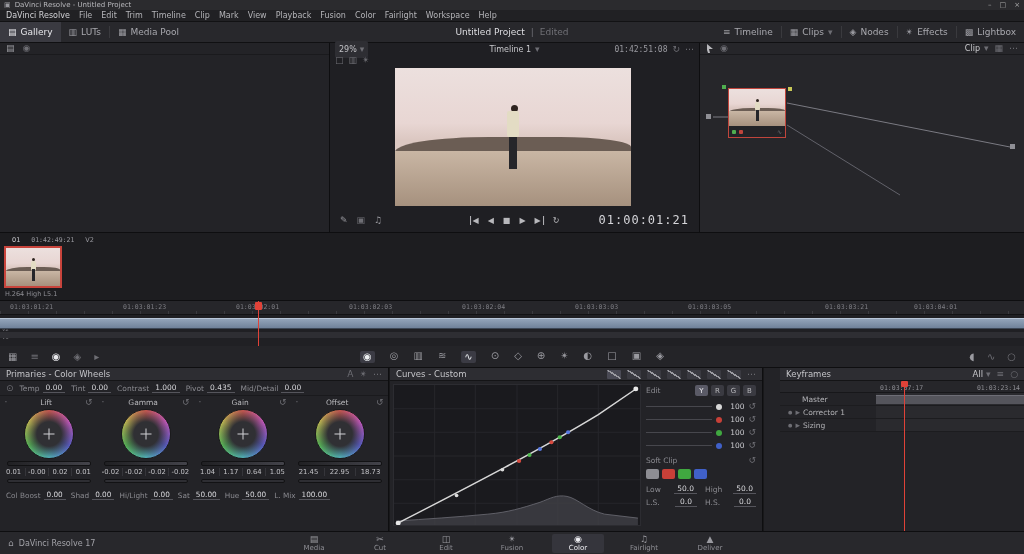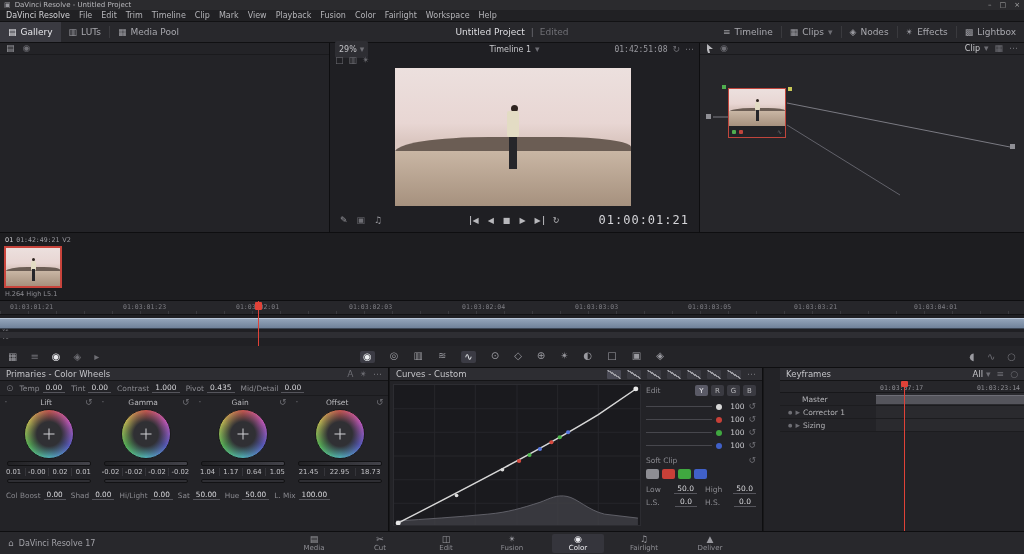--- a/index.html
+++ b/index.html
@@ -60,21 +60,21 @@
   .nodes { left:700px; top:43px; width:324px; height:189px; background:#26262a; }
   .nbar { height:12px; display:flex; align-items:center; gap:6px; padding:0 6px; font-size:8px; border-bottom:1px solid #1a1a1d; }
   .node { position:absolute; left:28px; top:45px; width:58px; height:50px; border:1px solid #c0453c; background:#2a2a2e; }
   .node .strip { position:absolute; left:0; bottom:0; width:100%; height:11px; background:#232327; display:flex; align-items:center; gap:3px; padding:0 3px; }
   .sq { position:absolute; width:5px; height:5px; background:#8f8f95; }
   .dot-g { width:4px; height:4px; background:#4fae4f; border-radius:1px; }
   .dot-r { width:4px; height:4px; background:#c0453c; border-radius:1px; }
 
   
   .clipstrip { left:0; top:232px; width:1024px; height:68px; background:#1d1d20; border-top:1px solid #0e0e10; }
-  .cliplbl { position:absolute; left:5px; top:3px; width:58px; display:flex; font-size:6.5px; color:#9a9aa0; gap:3px; }
+  .cliplbl { position:absolute; left:12px; top:3px; width:58px; display:flex; font-size:6.5px; color:#9a9aa0; gap:11px; }
   .clipthumb { position:absolute; left:4px; top:13px; width:58px; height:42px; border:2px solid #c8443c; }
   .clipcodec { position:absolute; left:5px; top:57px; font-size:6.5px; color:#8e8e94; }
 
   
   .timeline { left:0; top:300px; width:1024px; height:46px; background:#202024; border-top:1px solid #0e0e10; }
   .ruler { position:relative; height:14px; background:#26262a; border-bottom:1px solid #121214;
            background-image:repeating-linear-gradient(90deg,#3a3a3f 0 1px,transparent 1px 28px);
            background-size:100% 4px; background-position:0 10px; background-repeat:no-repeat; }
   .tick { position:absolute; top:2px; font-size:6.5px; color:#7e7e84; }
   .vlabels { position:absolute; left:2px; top:15px; font-size:5.5px; color:#707076; line-height:1.55; }
@@ -354,21 +354,21 @@
 
 <div class="abs timeline">
   <div class="ruler">
     <span class="tick mono" style="left:10px;">01:03:01:21</span>
     <span class="tick mono" style="left:123px;">01:03:01:23</span>
     <span class="tick mono" style="left:236px;">01:03:02:01</span>
     <span class="tick mono" style="left:349px;">01:03:02:03</span>
     <span class="tick mono" style="left:462px;">01:03:02:04</span>
     <span class="tick mono" style="left:575px;">01:03:03:03</span>
     <span class="tick mono" style="left:688px;">01:03:03:05</span>
-    <span class="tick mono" style="left:794px;">01:03:03:21</span>
+    <span class="tick mono" style="left:825px;">01:03:03:21</span>
     <span class="tick mono" style="left:914px;">01:03:04:01</span>
   </div>
   <div class="vlabels">
     <div>v3</div>
     <div>v2</div>
     <div>v1</div>
   </div>
   <div class="clipbar"></div>
   <div class="clipbar2"></div>
   <div class="playhead" style="left:258px;top:0;height:46px;"></div>

